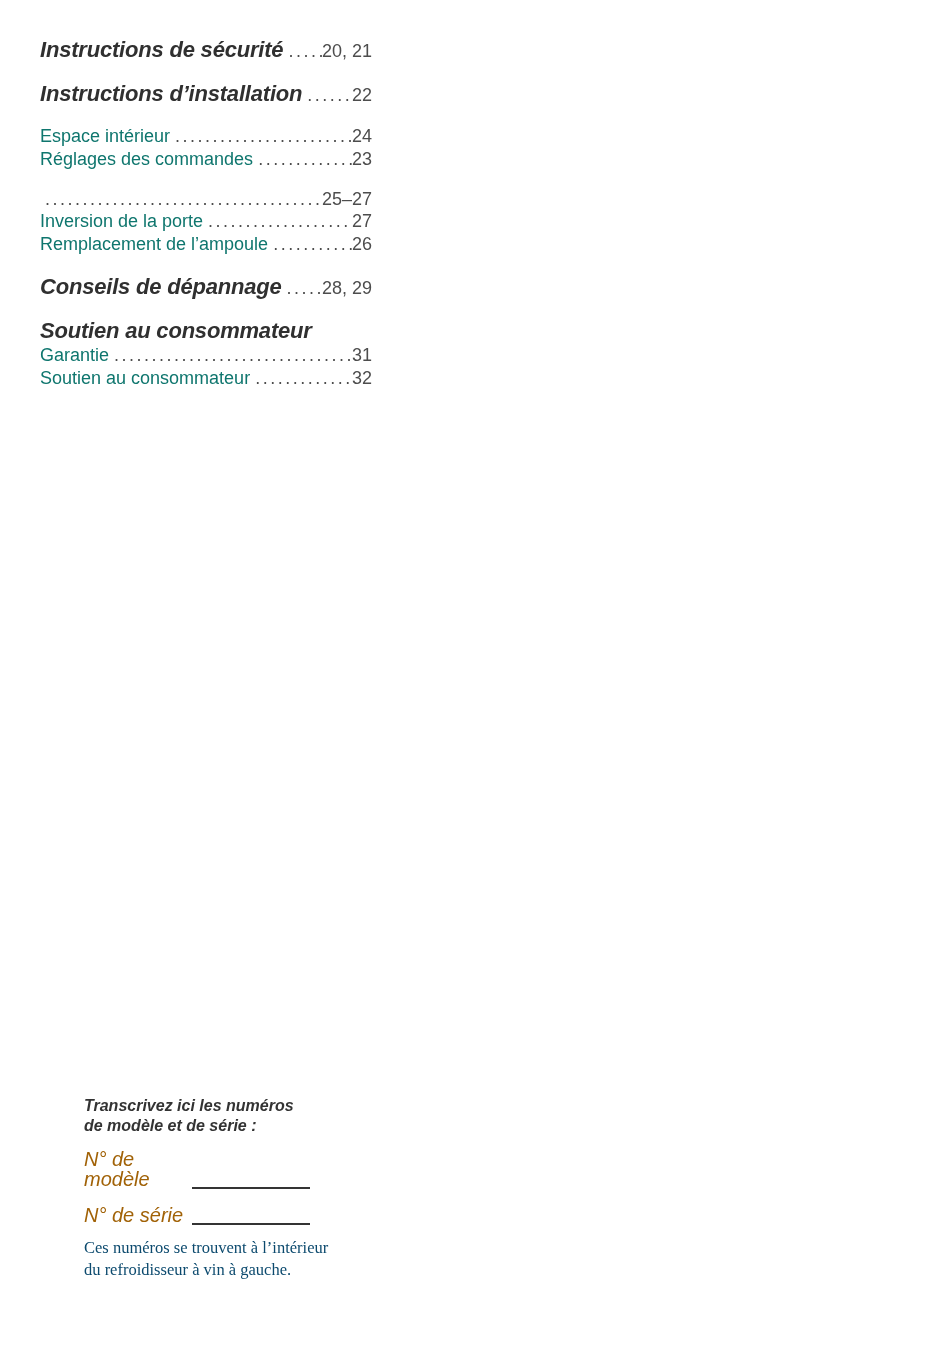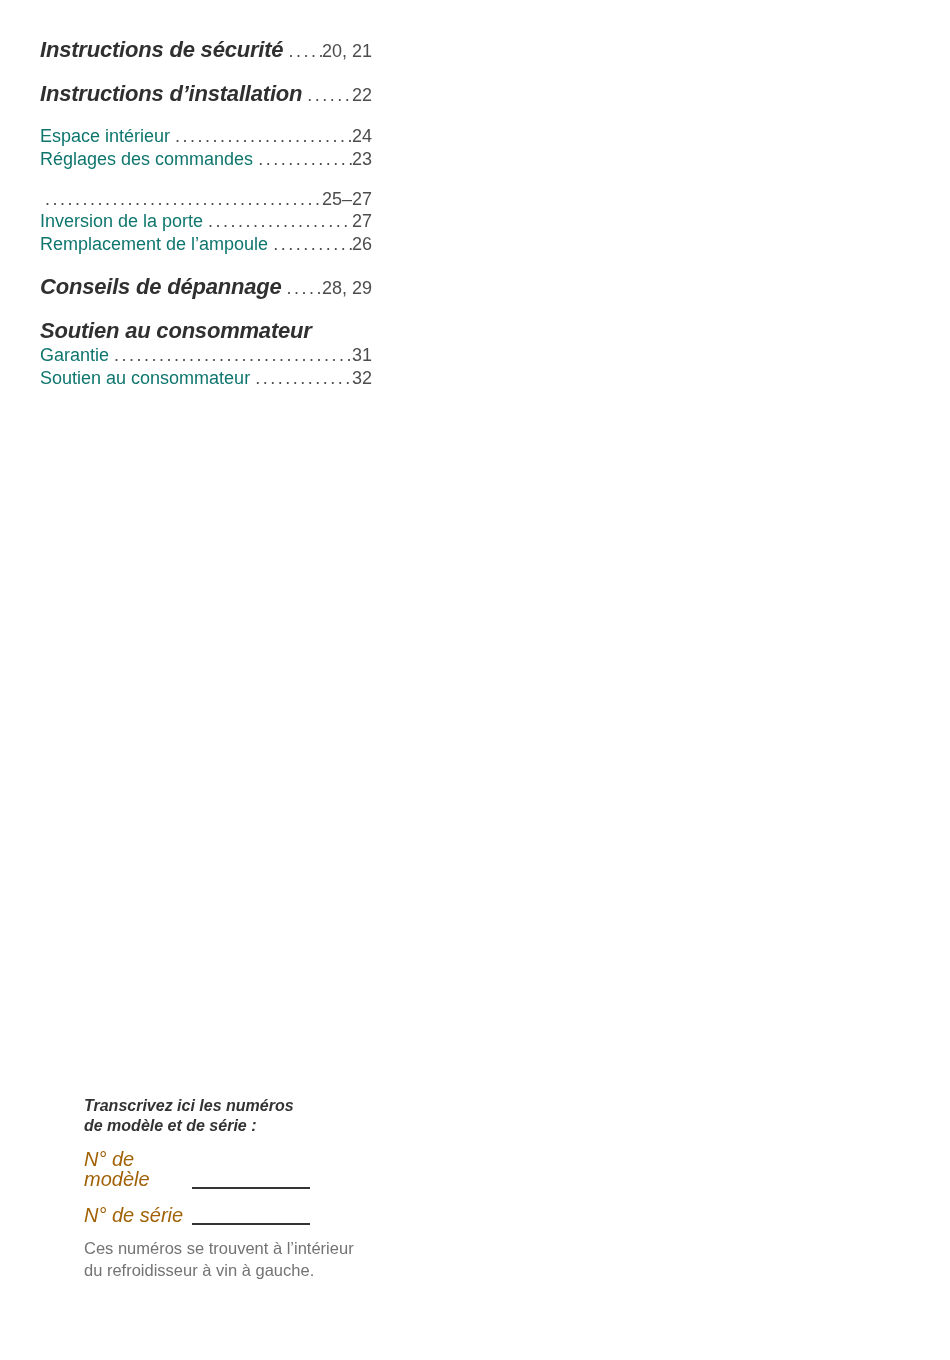--- a/index.html
+++ b/index.html
@@ -54,21 +54,22 @@
     font-size:20px; line-height:20px;
     font-weight:normal; font-style:italic; color:#a16207;
   }
   .blank-line {
     flex:0 0 118px; height:19px;
     border-bottom:2px solid #343434;
   }
   .record-note { margin-top:12px; }
   .record-note-line {
     font-size:16.5px; line-height:22px;
-    color:#737373;
+    color:#0c4a6e;
+    font-family:Liberation Serif, serif;
   }
 
   
   .page-num {
     position:absolute; left:908px; top:1292px; width:68px;
     text-align:right;
     font-size:20px; color:#4d4d4d;
   }
 </style>
 </head>

